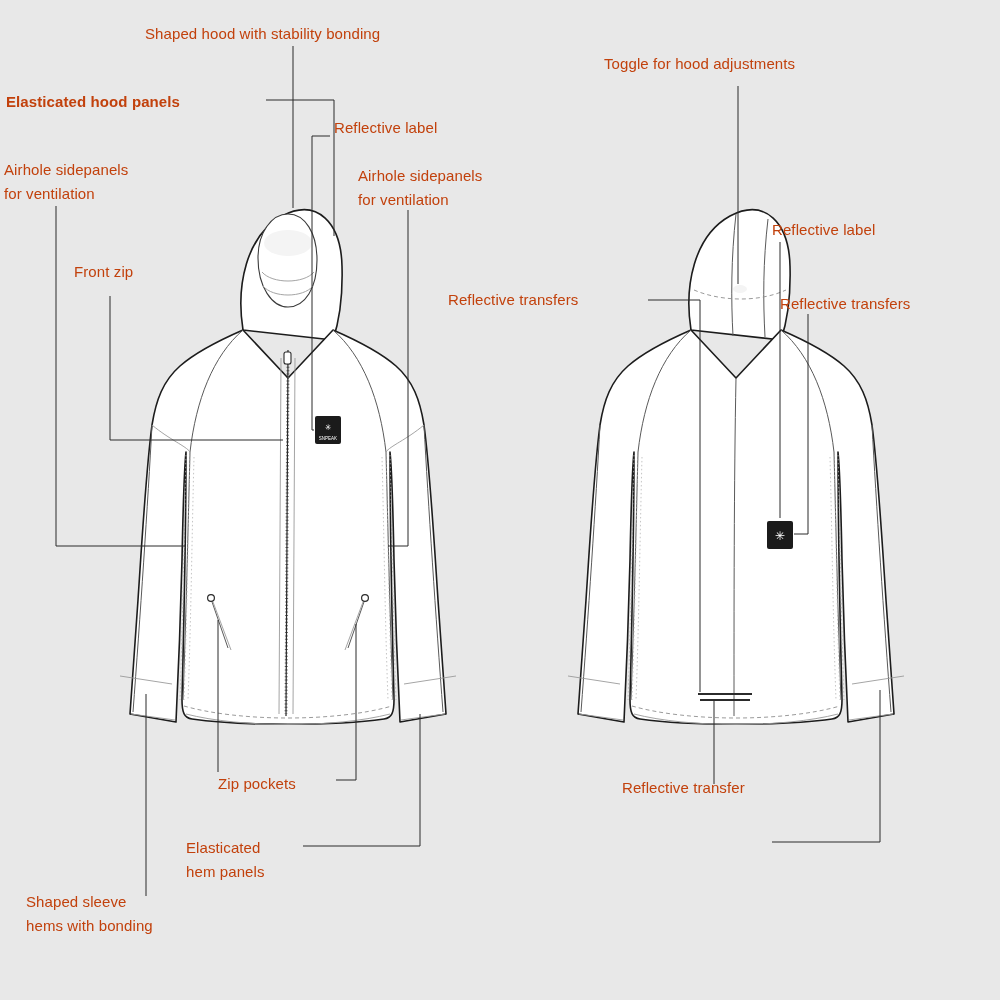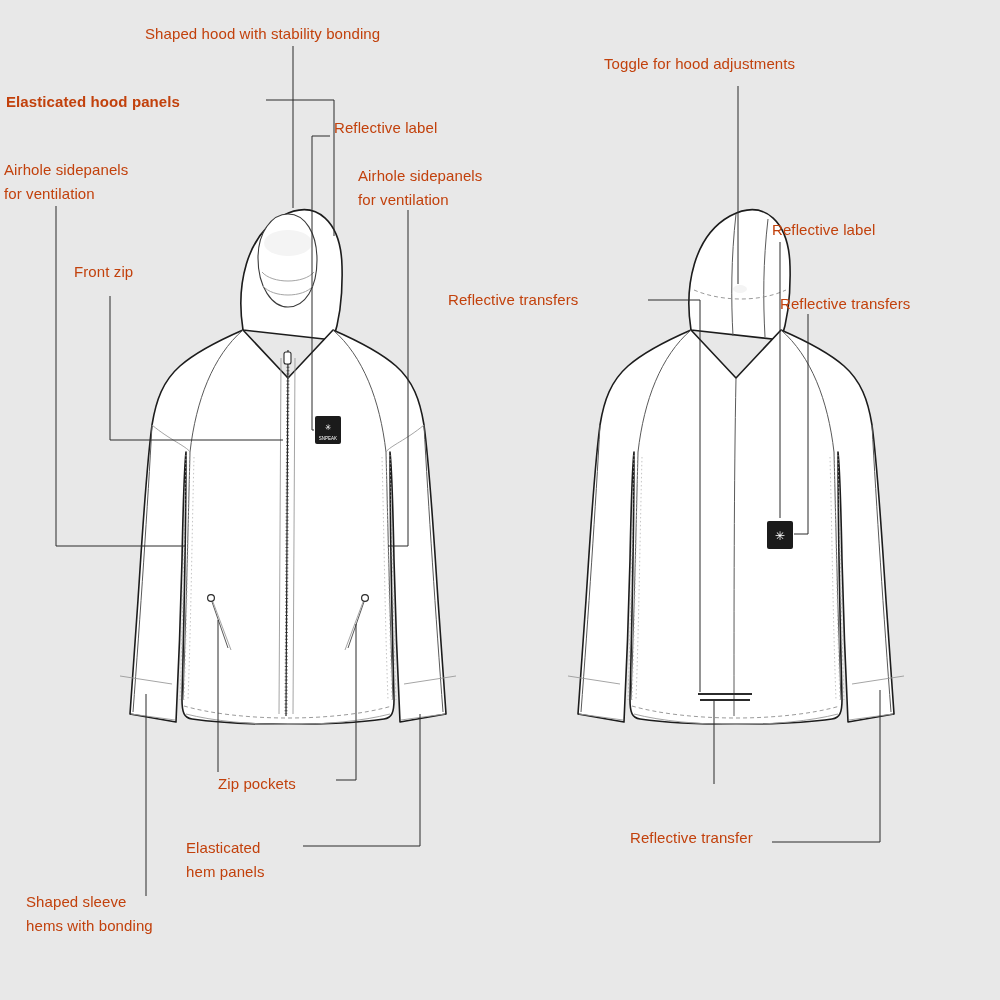--- a/index.html
+++ b/index.html
@@ -259,15 +259,15 @@
   <div class="callout" style="left:218px; top:772px;">Zip pockets</div>
   <div class="callout" style="left:26px;  top:890px;">Shaped sleeve
 hems with bonding</div>
   <div class="callout" style="left:186px; top:836px;">Elasticated
 hem panels</div>
 
   <div class="callout" style="left:604px; top:52px;">Toggle for hood adjustments</div>
   <div class="callout" style="left:772px; top:218px;">Reflective label</div>
   <div class="callout" style="left:448px; top:288px;">Reflective transfers</div>
   <div class="callout" style="left:780px; top:292px;">Reflective transfers</div>
-  <div class="callout" style="left:622px; top:826px;margin-left:8px;">Reflective transfer</div>
+  <div class="callout" style="left:622px; top:776px;">Reflective transfer</div>
 
 </div>
 
 </body></html>

